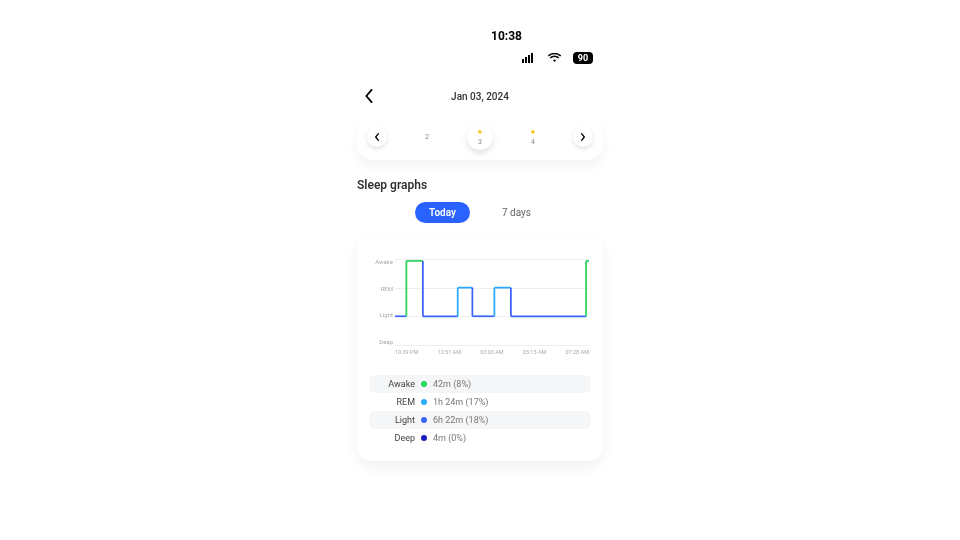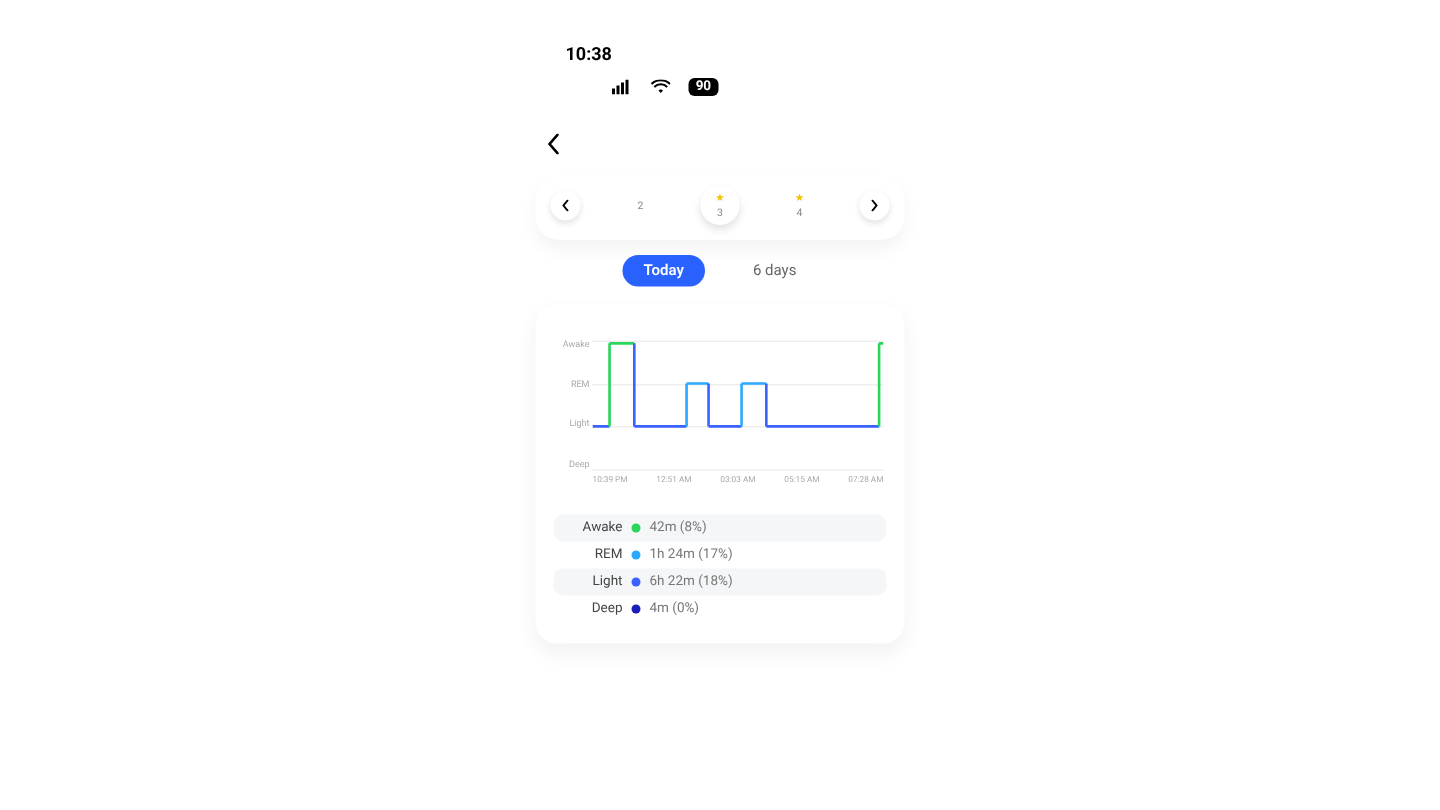--- a/index.html
+++ b/index.html
@@ -13,21 +13,21 @@
     overflow: hidden;
   }
   .phone {
     width: 270px;
     background: #fff;
     position: relative;
   }
   
   .status-bar {
     display: flex;
-    justify-content: flex-start;
+    justify-content: flex-end;
     align-items: center;
     padding: 8px 22px 0 32px;
     font-size: 12px;
     font-weight: 700;
   }
   .status-right { display:flex; align-items:center; gap:12px;margin-top:44px; }
   .status-right svg { display:block; }
   .batt {
     display:inline-flex; align-items:center; justify-content:center;
     background:#000; color:#fff; border-radius:4px; font-size:9px;
@@ -131,20 +131,21 @@
       <span class="batt">90</span>
     </span>
   </div>
 
   <div class="topnav">
     <span class="back">
       <svg viewBox="0 0 10 16">
         <path d="M8 1 L2 8 L8 15" stroke="#000" stroke-width="2" fill="none" stroke-linecap="round"></path>
       </svg>
     </span>
+    <span class="date-title">Jan 03, 2024</span>
     <span class="spacer"></span>
   </div>
 
   <div class="day-card">
     <span class="circ-btn">
       <svg width="8" height="8" viewBox="0 0 8 12">
         <path d="M6 1 L2 6 L6 11" stroke="#000" stroke-width="2" fill="none" stroke-linecap="round"></path>
       </svg>
     </span>
     <span class="day-cell">
@@ -158,25 +159,26 @@
       <span class="star">★</span>
       <span>4</span>
     </span>
     <span class="circ-btn">
       <svg width="8" height="8" viewBox="0 0 8 12">
         <path d="M2 1 L6 6 L2 11" stroke="#000" stroke-width="2" fill="none" stroke-linecap="round"></path>
       </svg>
     </span>
   </div>
 
+  <div class="section-title">Sleep graphs</div>
 
 
   <div class="tabs">
     <span class="tab active">Today</span>
-    <span class="tab">6 days</span>
+    <span class="tab">7 days</span>
   </div>
 
   <div class="chart-card">
     <div class="chart-area">
       <div class="y-labels">
         <span>Awake</span>
         <span>REM</span>
         <span>Light</span>
         <span>Deep</span>
       </div>

